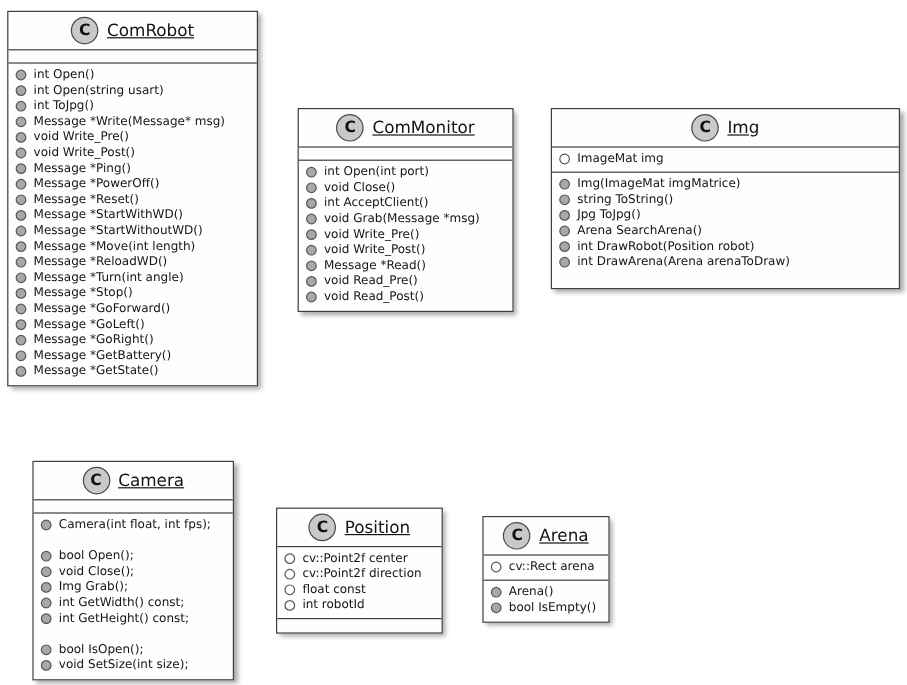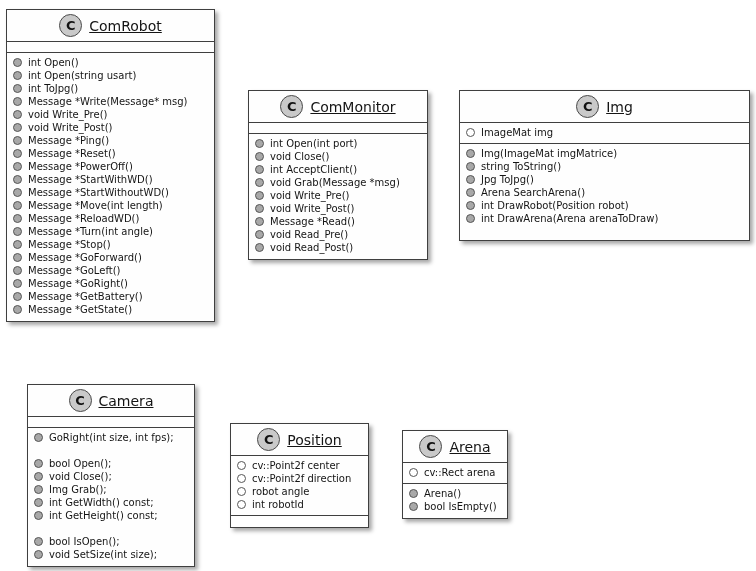--- a/index.html
+++ b/index.html
@@ -127,28 +127,28 @@
         <div class="member">
           <span class="dot method"></span>
           <span>void Write_Post()</span>
         </div>
         <div class="member">
           <span class="dot method"></span>
           <span>Message *Ping()</span>
         </div>
         <div class="member">
           <span class="dot method"></span>
+          <span>Message *PowerOff()</span>
+        </div>
+        <div class="member">
+          <span class="dot method"></span>
           <span>Message *Reset()</span>
         </div>
         <div class="member">
           <span class="dot method"></span>
-          <span>Message *PowerOff()</span>
-        </div>
-        <div class="member">
-          <span class="dot method"></span>
           <span>Message *StartWithWD()</span>
         </div>
         <div class="member">
           <span class="dot method"></span>
           <span>Message *StartWithoutWD()</span>
         </div>
         <div class="member">
           <span class="dot method"></span>
           <span>Message *Move(int length)</span>
         </div>
@@ -274,21 +274,21 @@
 
   <div class="class-box c-camera">
     <div class="uml-header">
       <span class="badge">C</span>
       <span class="class-title">Camera</span>
     </div>
     <div class="fields"></div>
     <div class="methods">
         <div class="member">
           <span class="dot method"></span>
-          <span>GoRight(int size, int fps);</span>
+          <span>Camera(int float, int fps);</span>
         </div>
         <div class="member blank"></div>
         <div class="member">
           <span class="dot method"></span>
           <span>bool Open();</span>
         </div>
         <div class="member">
           <span class="dot method"></span>
           <span>void Close();</span>
         </div>
@@ -325,21 +325,21 @@
         <div class="member">
           <span class="dot field"></span>
           <span>cv::Point2f center</span>
         </div>
         <div class="member">
           <span class="dot field"></span>
           <span>cv::Point2f direction</span>
         </div>
         <div class="member">
           <span class="dot field"></span>
-          <span>robot angle</span>
+          <span>float const</span>
         </div>
         <div class="member">
           <span class="dot field"></span>
           <span>int robotId</span>
         </div>
       </div>
     <div class="methods"></div>
   </div>
 
   <div class="class-box c-arena">

